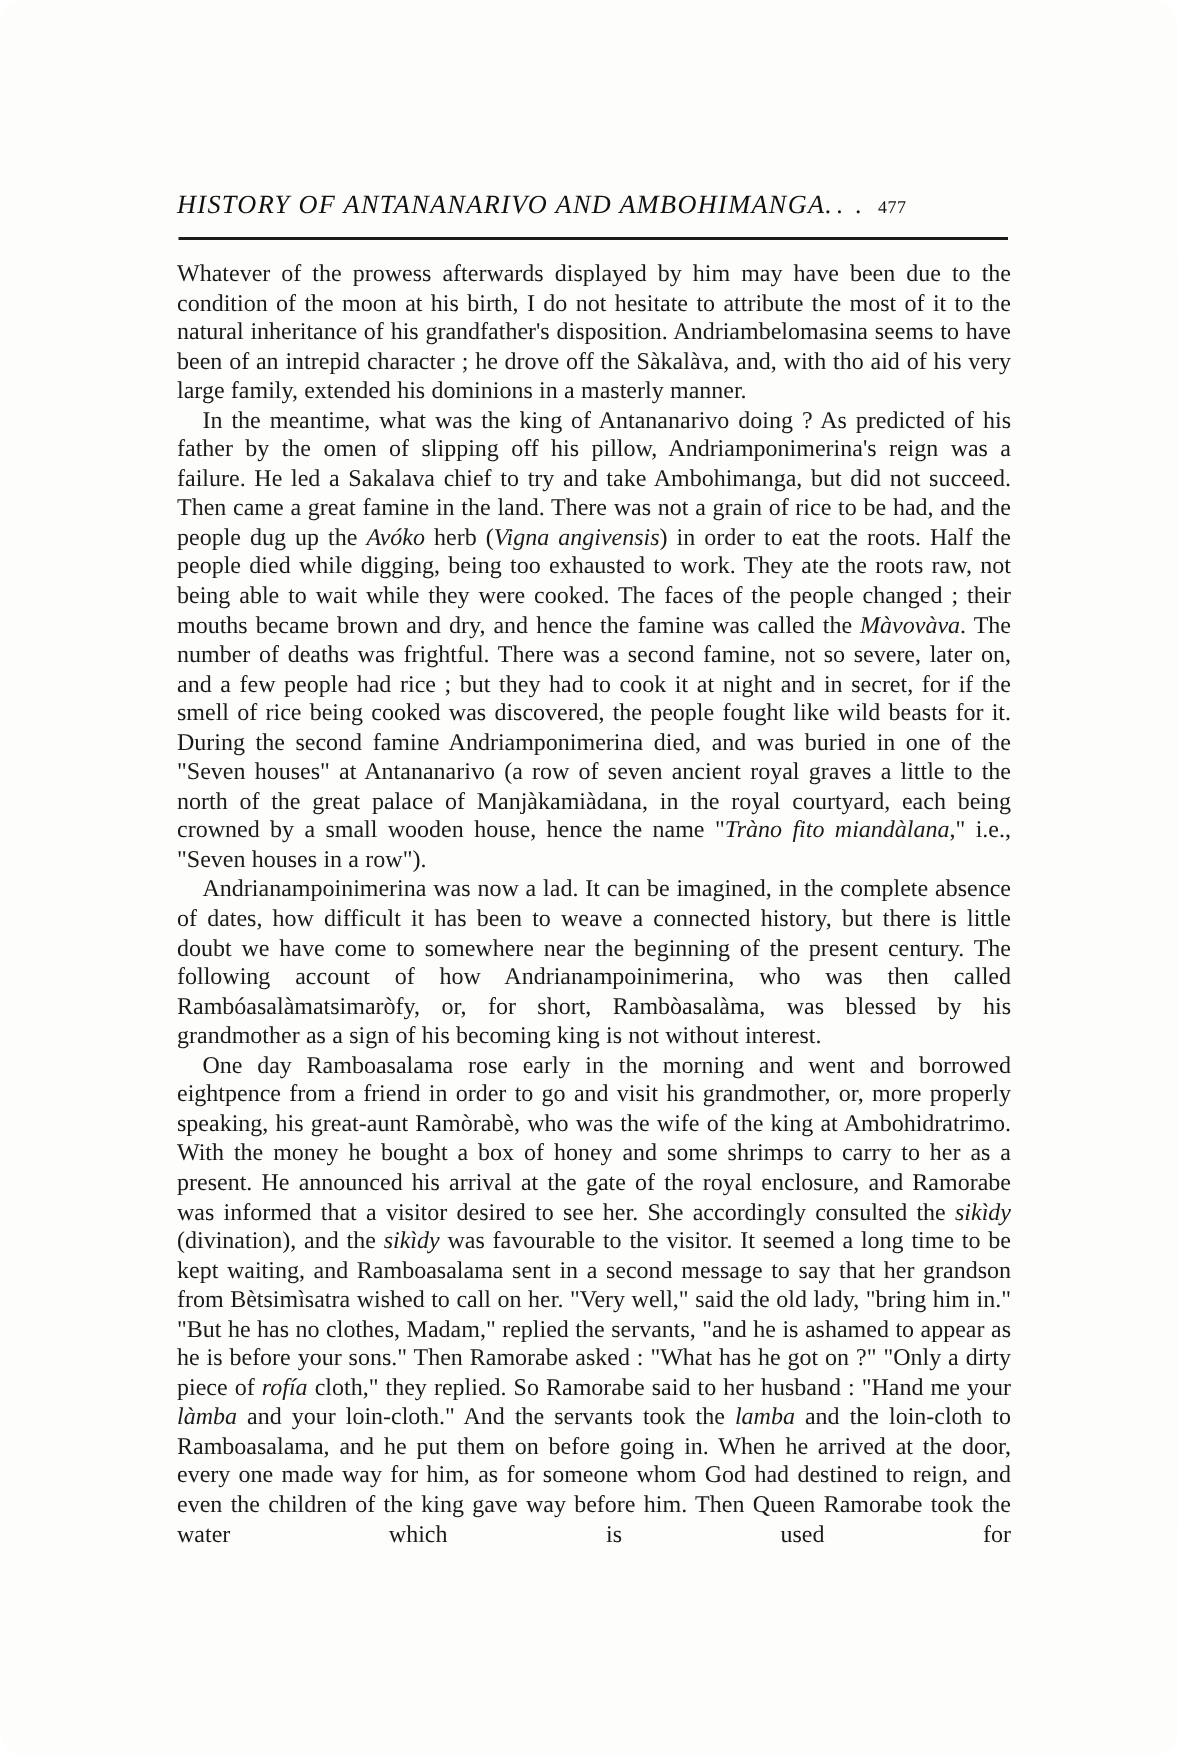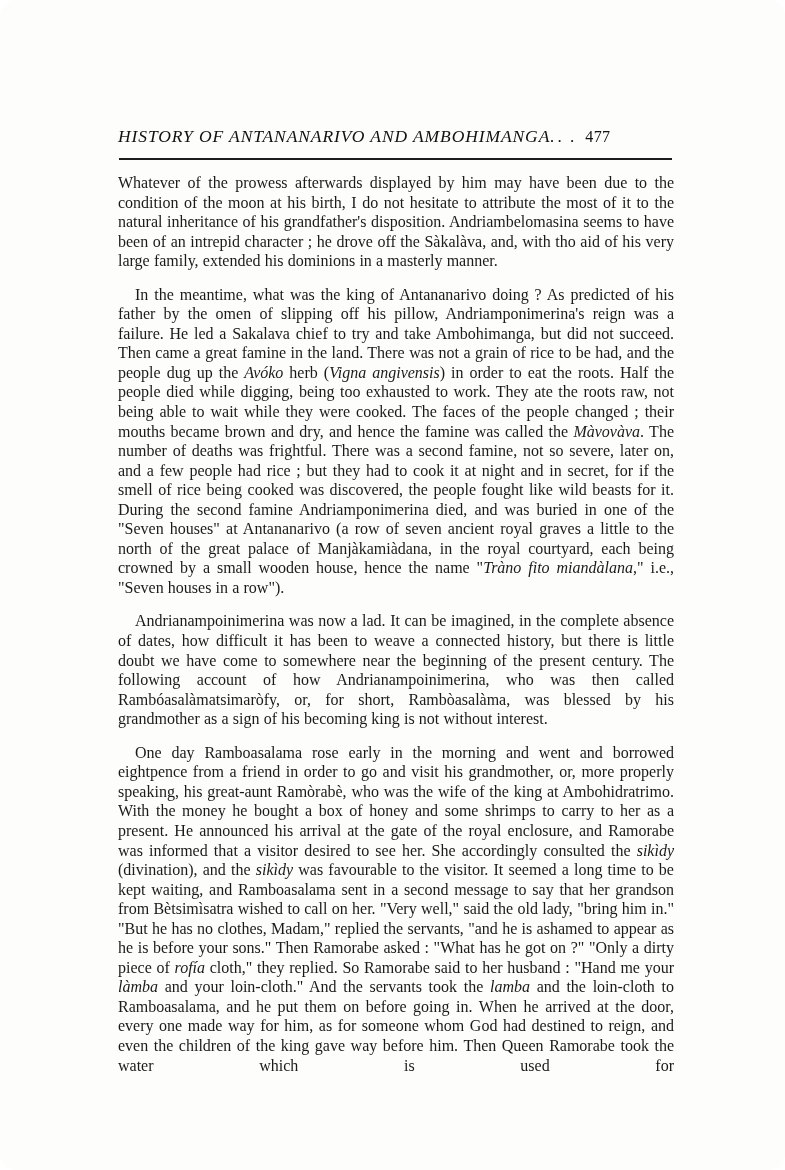--- a/index.html
+++ b/index.html
@@ -43,21 +43,21 @@
     white-space: nowrap;
     color: #111;
   }
   .head-dots {
     font-size: 17px;
     letter-spacing: 2px;
     margin-left: 2px;
     color: #111;
   }
   .head-folio {
-    font-size: 16px;
+    font-size: 12px;
     margin-left: 9px;
     color: #111;
     letter-spacing: 0.4px;
   }
 
   .head-rule {
     position: absolute;
     left: 119px;
     top: 158px;
     width: 553px;
@@ -79,21 +79,21 @@
     line-height: 19.55px;
     text-align: justify;
     text-justify: inter-word;
     word-spacing: 0.2px;
     color: #1a1a1a;
   }
   .para.indent {
     text-indent: 17px;
   }
   .para + .para {
-    margin-top: 14px;
+    margin-top: 0;
   }
   .para i {
     font-style: italic;
   }
   
   .para.full::after {
     content: "";
     display: inline-block;
     width: 100%;
   }

